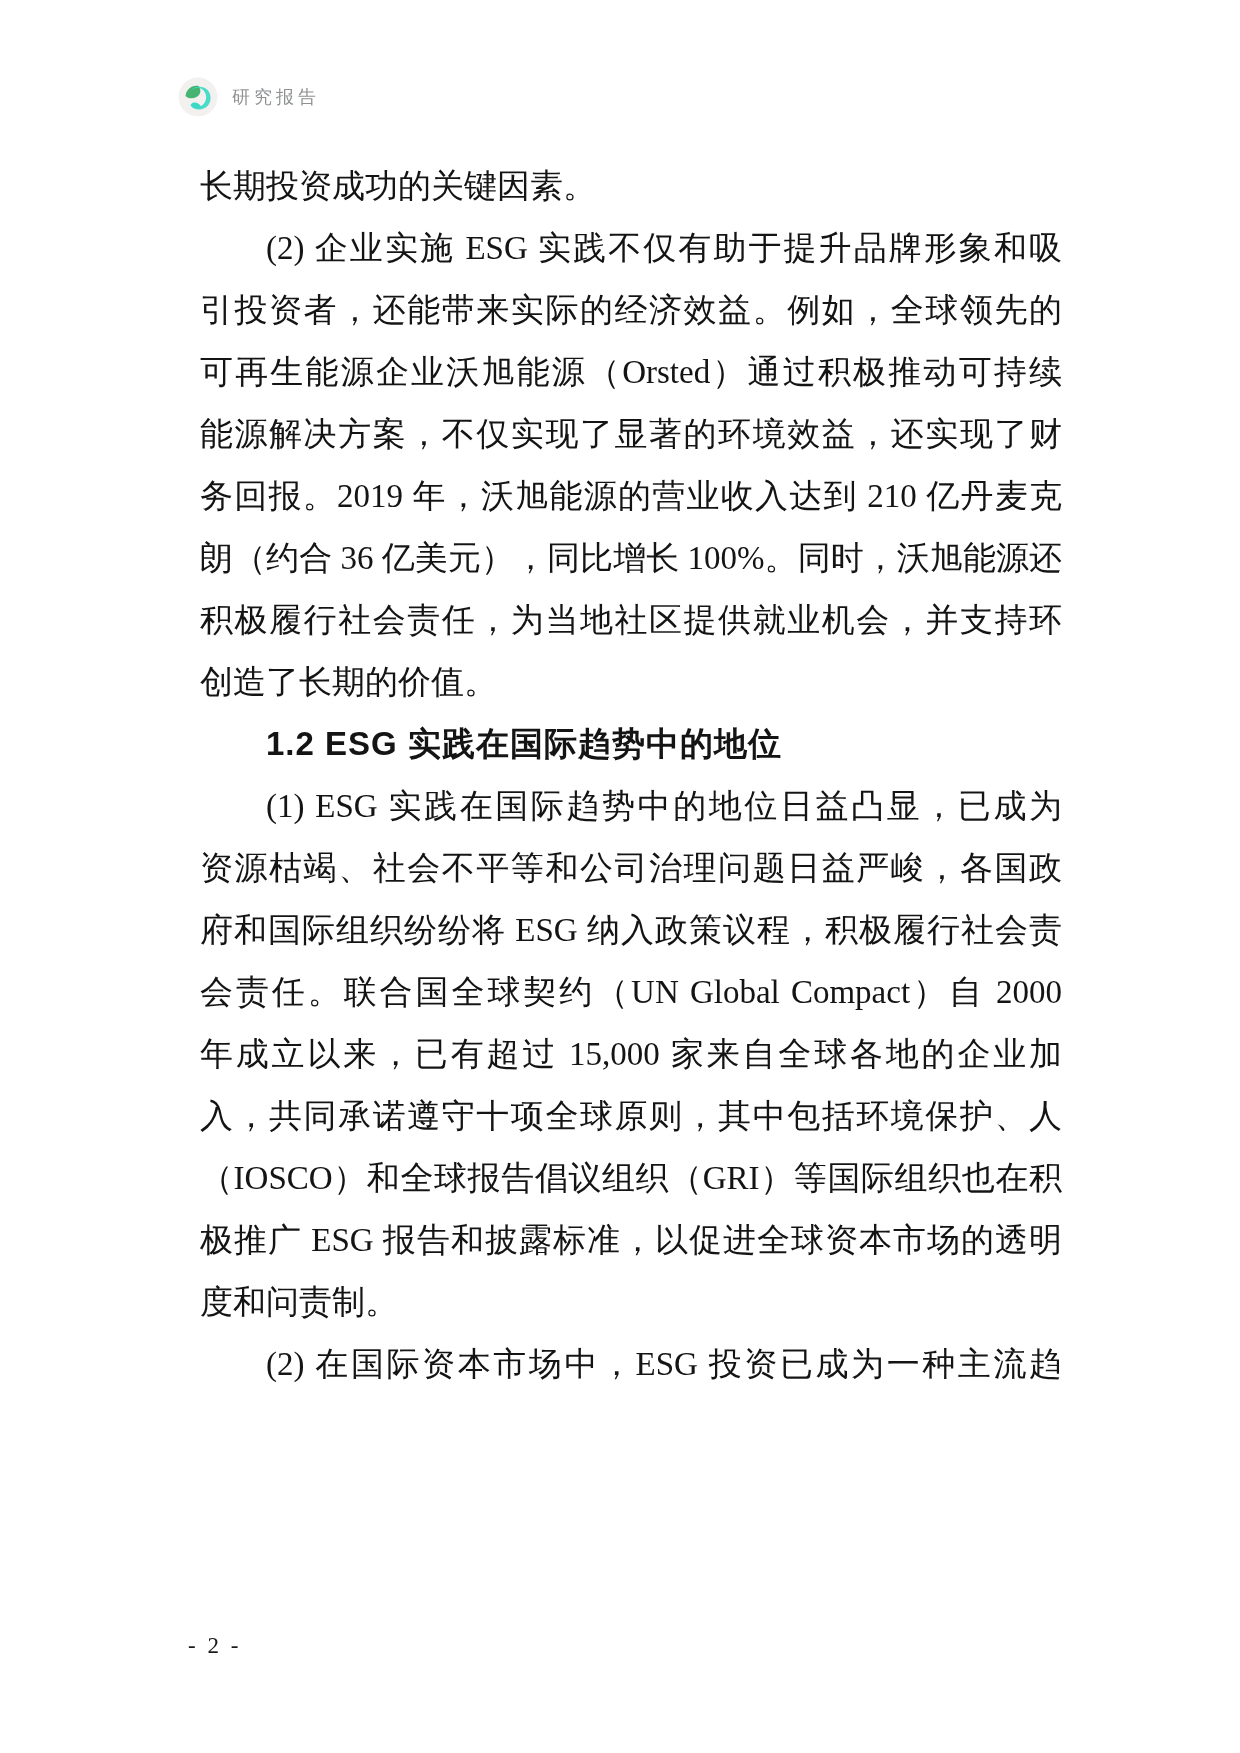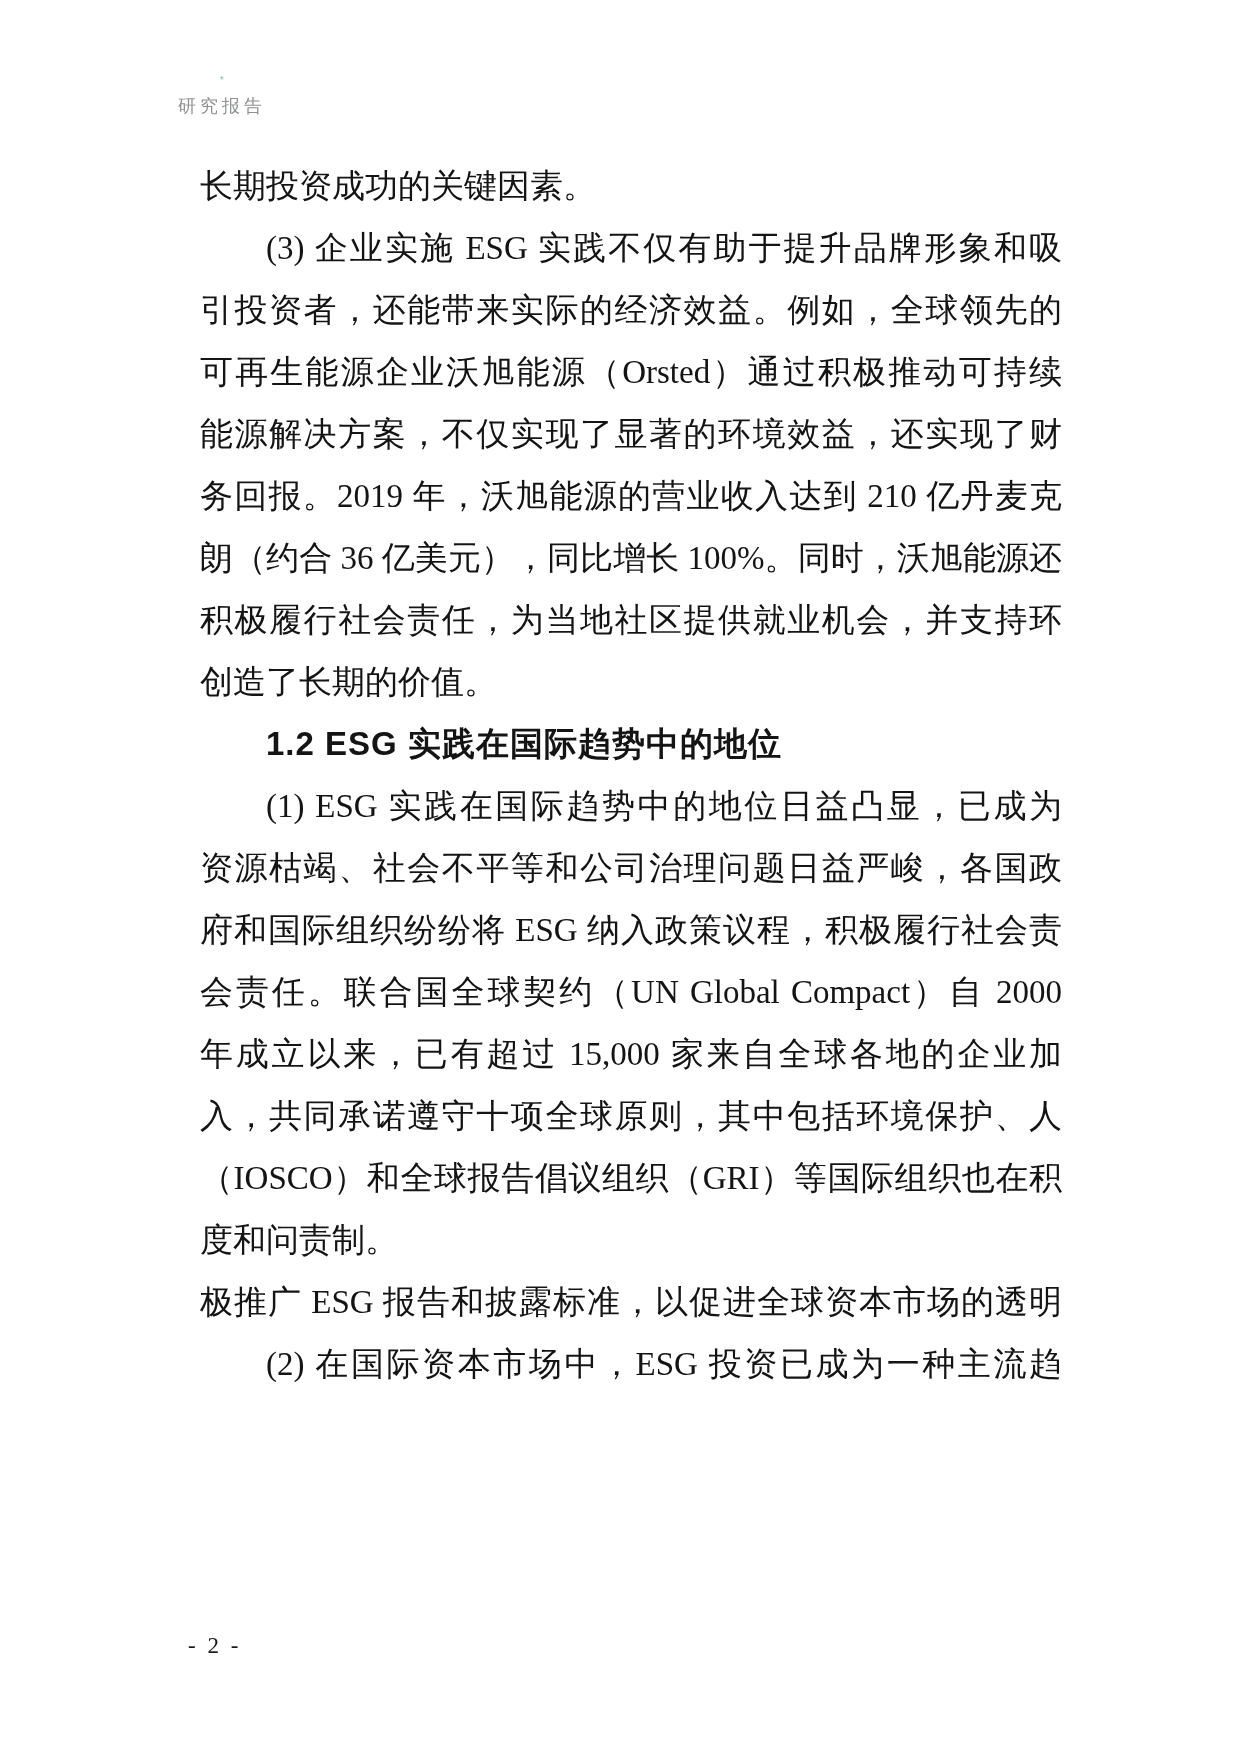--- a/index.html
+++ b/index.html
@@ -11,21 +11,20 @@
     color: #141414;
     overflow: hidden;
   }
   .page { position: absolute; inset: 0; background: #ffffff; }
 
   
   .header {
     position: absolute; left: 178px; top: 76px;
     display: flex; align-items: center; gap: 14px;
     height: 42px;
-    flex-direction: column;
   }
   .logo { width: 40px; height: 40px; display: block; }
   .brand-label {
     font-size: 18px; color: #8e9092; letter-spacing: 4px;
     font-family: "Liberation Serif", "DejaVu Serif", serif;
   }
 
   
   .doc-body {
     position: absolute; left: 200px; top: 155px; width: 862px;
@@ -65,36 +64,36 @@
       <circle cx="20" cy="20" r="19.5" fill="#f2f1ef"></circle>
       <path d="M7.5,19 C8,12.5 14,7.5 20.5,9 C23.5,12 23,17.5 18.5,20 C14.5,22.2 10,21.5 7.5,19 Z" fill="#47b571"></path>
       <path d="M13,13 C17,9 25,8.5 29.5,13 C33.5,17 33.8,24.5 29.5,29 C25,33.6 17.4,33.5 13,29.4 C18.5,31.5 24.5,29.8 27,25 C29.3,20.7 28.3,15.8 24.5,12.5 C21,9.6 16.3,10.5 13,13 Z" fill="#3cd9c6" opacity="0.92"></path>
       <path d="M12.5,28.5 C15,31.5 20,32.5 23.5,30.5 C22,26.5 17.5,24.8 14.5,26 C13.5,26.6 12.8,27.4 12.5,28.5 Z" fill="#3cd9c6"></path>
     </svg>
     <span class="brand-label">研究报告</span>
   </div>
 
   <div class="doc-body">
     <div class="ln end">长期投资成功的关键因素。</div>
-    <div class="ln ind">(3) 企业实施 ESG 实践不仅有助于提升品牌形象和吸</div>
+    <div class="ln ind">(2) 企业实施 ESG 实践不仅有助于提升品牌形象和吸</div>
     <div class="ln">引投资者，还能带来实际的经济效益。例如，全球领先的</div>
     <div class="ln">可再生能源企业沃旭能源（Orsted）通过积极推动可持续</div>
     <div class="ln">能源解决方案，不仅实现了显著的环境效益，还实现了财</div>
     <div class="ln">务回报。2019 年，沃旭能源的营业收入达到 210 亿丹麦克</div>
     <div class="ln">朗（约合 36 亿美元），同比增长 100%。同时，沃旭能源还</div>
     <div class="ln">积极履行社会责任，为当地社区提供就业机会，并支持环</div>
     <div class="ln end">创造了长期的价值。</div>
     <div class="ln heading">1.2 ESG 实践在国际趋势中的地位</div>
     <div class="ln ind">(1) ESG 实践在国际趋势中的地位日益凸显，已成为</div>
     <div class="ln">资源枯竭、社会不平等和公司治理问题日益严峻，各国政</div>
     <div class="ln">府和国际组织纷纷将 ESG 纳入政策议程，积极履行社会责任</div>
     <div class="ln">会责任。联合国全球契约（UN Global Compact）自 2000</div>
     <div class="ln">年成立以来，已有超过 15,000 家来自全球各地的企业加</div>
     <div class="ln">入，共同承诺遵守十项全球原则，其中包括环境保护、人</div>
     <div class="ln">（IOSCO）和全球报告倡议组织（GRI）等国际组织也在积</div>
+    <div class="ln">极推广 ESG 报告和披露标准，以促进全球资本市场的透明</div>
     <div class="ln end">度和问责制。</div>
-    <div class="ln">极推广 ESG 报告和披露标准，以促进全球资本市场的透明</div>
     <div class="ln ind">(2) 在国际资本市场中，ESG 投资已成为一种主流趋</div>
   </div>
 
   <div class="footer">- 2 -</div>
 
 </div>
 
 </body></html>

